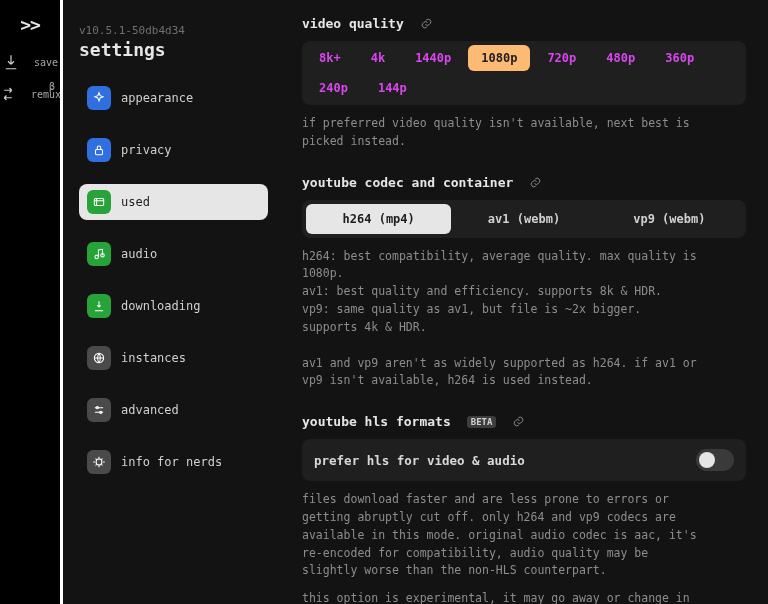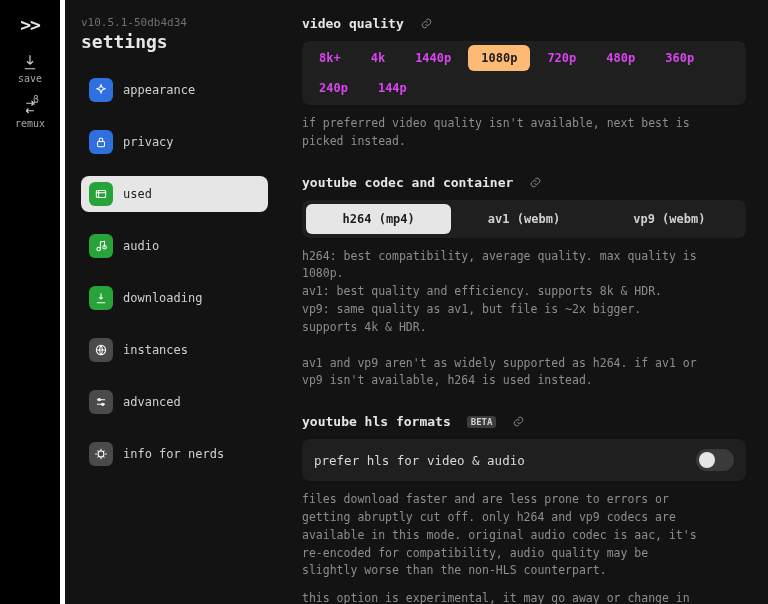--- a/index.html
+++ b/index.html
@@ -1,26 +1,26 @@
 <!DOCTYPE html>
 <html><head>
 <meta charset="utf-8">
 <style>
 *{box-sizing:border-box;margin:0;padding:0;font-family:ui-monospace,Menlo,Consolas,monospace}
 html,body{height:100%}
 body{background:#000;color:#d9d9d9;font-size:12px;overflow:hidden}
 .app{display:flex;height:100vh}
 .rail{width:60px;background:#000;display:flex;flex-direction:column;align-items:center;padding-top:10px;gap:14px}
 .logo{font-size:18px;font-weight:700;color:#e6e6e6;letter-spacing:-1px;padding:4px 0}
-.railbtn{display:flex;flex-direction:column;align-items:center;gap:2px;color:#b8b8b8;cursor:pointer;position:relative}
+.railbtn{display:flex;flex-direction:row;align-items:center;gap:14px;color:#b8b8b8;cursor:pointer;position:relative}
 .railbtn svg{width:18px;height:18px;stroke:#cfcfcf;fill:none;stroke-width:1.6}
 .railbtn span{font-size:10px;color:#a8a8a8}
 .beta-sup{position:absolute;top:-4px;right:6px;font-size:8px;color:#b8b8b8}
 
-.sidecol{width:220px;background:#131313;border-left:5px solid #ffffff;padding:16px 12px 0 16px}
+.sidecol{width:220px;background:#131313;border-left:3px solid #ffffff;padding:24px 12px 0 16px}
 .version{color:#707070;font-size:11px;margin-bottom:2px}
 .stitle{color:#e6e6e6;font-size:18px;font-weight:700;margin-bottom:20px}
 .menu{list-style:none;display:flex;flex-direction:column;gap:16px}
 .mi{display:flex;align-items:center;gap:10px;padding:6px 8px;border-radius:8px;cursor:pointer;color:#d0d0d0}
 .mi.active{background:#e6e6e6;color:#1d1d1d}
 .mi .ico{width:24px;height:24px;border-radius:6px;display:flex;align-items:center;justify-content:center;flex-shrink:0}
 .mi .ico svg{width:14px;height:14px;stroke:#fff;fill:none;stroke-width:1.8}
 .blue{background:#2f6fe0}
 .green{background:#27a33a}
 .grey{background:#4a4a4a}
@@ -40,21 +40,21 @@
 .pill.sel{background:#fdba74;color:#1d1d1d}
 
 .seg3{display:flex;background:#1f1f1f;border-radius:8px;padding:4px;margin-bottom:10px}
 .seg{flex:1;text-align:center;padding:8px 0;border-radius:6px;cursor:pointer;color:#d0d0d0;font-size:12px;font-weight:600}
 .seg.sel{background:#e6e6e6;color:#1d1d1d}
 
 .help{color:#8d8d8d;font-size:11.5px;line-height:1.55;max-width:400px}
 .help p{margin-bottom:10px}
 
 .togglecard{background:#1f1f1f;border-radius:8px;padding:10px 12px;display:flex;align-items:center;justify-content:space-between;margin-bottom:10px}
-.togglecard .lbl{color:#d8d8d8;font-size:12.5px;font-weight:400}
+.togglecard .lbl{color:#d8d8d8;font-size:12.5px;font-weight:700}
 .switch{width:38px;height:22px;background:#3a3a3a;border-radius:11px;position:relative;cursor:pointer}
 .switch::after{content:"";position:absolute;width:16px;height:16px;background:#e6e6e6;border-radius:50%;top:3px;left:3px;transition:left .15s}
 </style>
 </head>
 <body>
 
 <div class="app">
  <div class="rail">
    <div class="logo">&gt;&gt;</div>
    <div class="railbtn">

